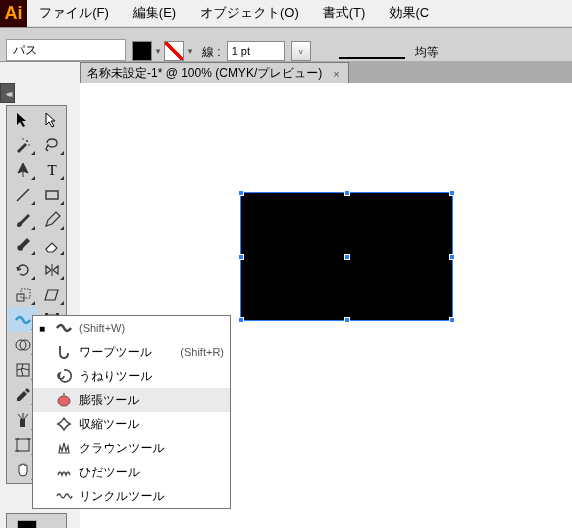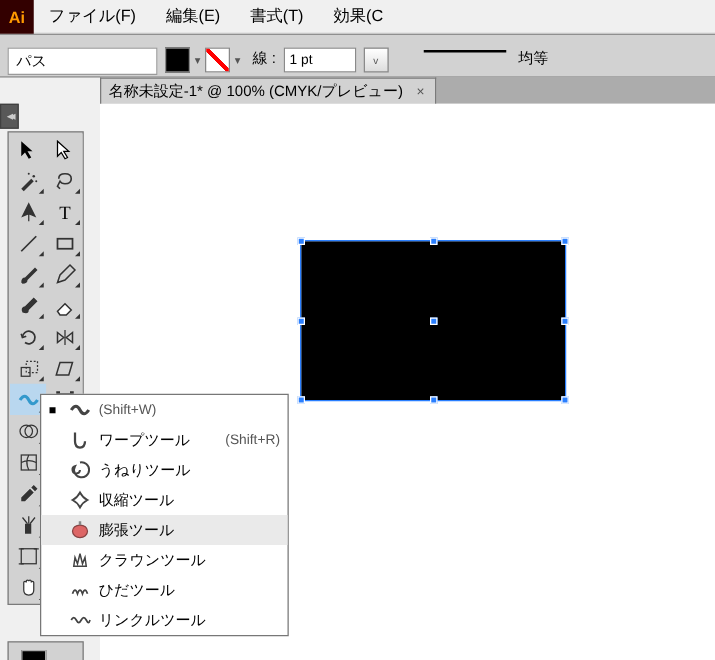--- a/index.html
+++ b/index.html
@@ -1,21 +1,21 @@
 <!DOCTYPE html>
 <html><head>
 <meta charset="utf-8">
 <style>
 *{margin:0;padding:0;box-sizing:border-box;user-select:none}
 body{font-family:"Meiryo","MS PGothic",sans-serif;font-size:12px;background:#f0f0f0;color:#000;overflow:hidden;width:572px;height:528px;position:relative}
 .menubar{height:27px;background:#f0f0f0;display:flex;align-items:center;border-bottom:1px solid #d8d8d8}
-.logo{width:27px;height:27px;background:#330000;color:#ff9a00;font-weight:bold;font-size:13px;display:flex;align-items:center;justify-content:center;font-family:Arial,sans-serif}
+.logo{width:27px;height:27px;background:#330000;color:#ff9a00;font-weight:bold;font-size:18px;display:flex;align-items:center;justify-content:center;font-family:Arial,sans-serif}
 .menu-items{display:flex;gap:0}
 .menu-item{padding:5px 12px 5px 12px;font-size:13px}
-.ctl-bar{height:35px;background:#d2d2d2;border:1px solid #8f8f8f;border-left:none;border-right:none;display:flex;align-items:flex-start;padding:10px 6px;gap:6px}
+.ctl-bar{height:35px;background:#d2d2d2;border:1px solid #8f8f8f;border-left:none;border-right:none;display:flex;align-items:flex-end;padding:0 6px;gap:6px}
 .ctl-label{background:#fff;border:1px solid #9a9a9a;padding:2px 6px;font-size:12px;width:120px;height:22px;display:flex;align-items:center}
 .ctl-swatches{display:flex;align-items:center;gap:0}
 .sw{width:20px;height:20px;border:1px solid #888}
 .sw-fill{background:#000}
 .sw-none{background:#fff;position:relative}
 .sw-none::after{content:"";position:absolute;left:0;top:0;right:0;bottom:0;background:linear-gradient(to top right,transparent 44%,red 44%,red 56%,transparent 56%)}
 .sw-arrow{width:12px;height:20px;display:flex;align-items:center;justify-content:center;color:#555;font-size:9px}
 .ctl-txt{font-size:12px}
 .ctl-num{width:58px;height:20px;border:1px solid #8a8a8a;background:#fff;font-size:11px;padding:0 4px}
 .ctl-dd{width:20px;height:20px;border:1px solid #8a8a8a;background:linear-gradient(#fff,#ddd);display:flex;align-items:center;justify-content:center;font-size:8px;color:#555}
@@ -53,20 +53,21 @@
 .fgbg .fg{position:absolute;left:0;top:0;width:20px;height:16px;background:#000;border:1px solid #aaa}
 </style>
 </head>
 <body>
 
 <div class="menubar">
   <div class="logo">Ai</div>
   <div class="menu-items">
     <div class="menu-item">ファイル(F)</div>
     <div class="menu-item">編集(E)</div>
+    <div class="menu-item">オブジェクト(O)</div>
     <div class="menu-item">書式(T)</div>
     <div class="menu-item">効果(C</div>
   </div>
 </div>
 
 <div class="ctl-bar">
   <div class="ctl-label">パス</div>
   <div class="ctl-swatches">
     <div class="sw sw-fill"></div>
     <div class="sw-arrow">▾</div>
@@ -316,45 +317,45 @@
     <div class="fly-row">
       <span class="fly-mark"></span>
       <span class="fly-ic">
           <svg viewBox="0 0 18 18">
             <path d="M9 3 A6 6 0 1 1 5 6 A3 3 0 1 0 9 9" fill="none" stroke="#444" stroke-width="1.6"></path>
           </svg>
         </span>
       <span class="fly-label">うねりツール</span>
       <span class="fly-sc"></span>
     </div>
-    <div class="fly-row">
-      <span class="fly-mark"></span>
-      <span class="fly-ic">
-          <svg viewBox="0 0 18 18">
-            <path d="M9 3 Q7 7 3 9 Q7 11 9 15 Q11 11 15 9 Q11 7 9 3 Z" fill="none" stroke="#444" stroke-width="1.4"></path>
-          </svg>
-        </span>
-      <span class="fly-label">収縮ツール</span>
-      <span class="fly-sc"></span>
-    </div>
     <div class="fly-row hover">
       <span class="fly-mark"></span>
       <span class="fly-ic">
           <svg viewBox="0 0 18 18">
             <ellipse cx="9" cy="10" rx="6" ry="5" fill="#d66" stroke="#844" stroke-width="1"></ellipse>
             <rect x="8" y="2" width="2" height="3" fill="#888"></rect>
           </svg>
         </span>
       <span class="fly-label">膨張ツール</span>
       <span class="fly-sc"></span>
     </div>
     <div class="fly-row">
       <span class="fly-mark"></span>
       <span class="fly-ic">
           <svg viewBox="0 0 18 18">
+            <path d="M9 3 Q7 7 3 9 Q7 11 9 15 Q11 11 15 9 Q11 7 9 3 Z" fill="none" stroke="#444" stroke-width="1.4"></path>
+          </svg>
+        </span>
+      <span class="fly-label">収縮ツール</span>
+      <span class="fly-sc"></span>
+    </div>
+    <div class="fly-row">
+      <span class="fly-mark"></span>
+      <span class="fly-ic">
+          <svg viewBox="0 0 18 18">
             <path d="M4 14 L5 7 L7 12 L9 4 L11 12 L13 7 L14 14 Z" fill="none" stroke="#444" stroke-width="1.2"></path>
           </svg>
         </span>
       <span class="fly-label">クラウンツール</span>
       <span class="fly-sc"></span>
     </div>
     <div class="fly-row">
       <span class="fly-mark"></span>
       <span class="fly-ic">
           <svg viewBox="0 0 18 18">

